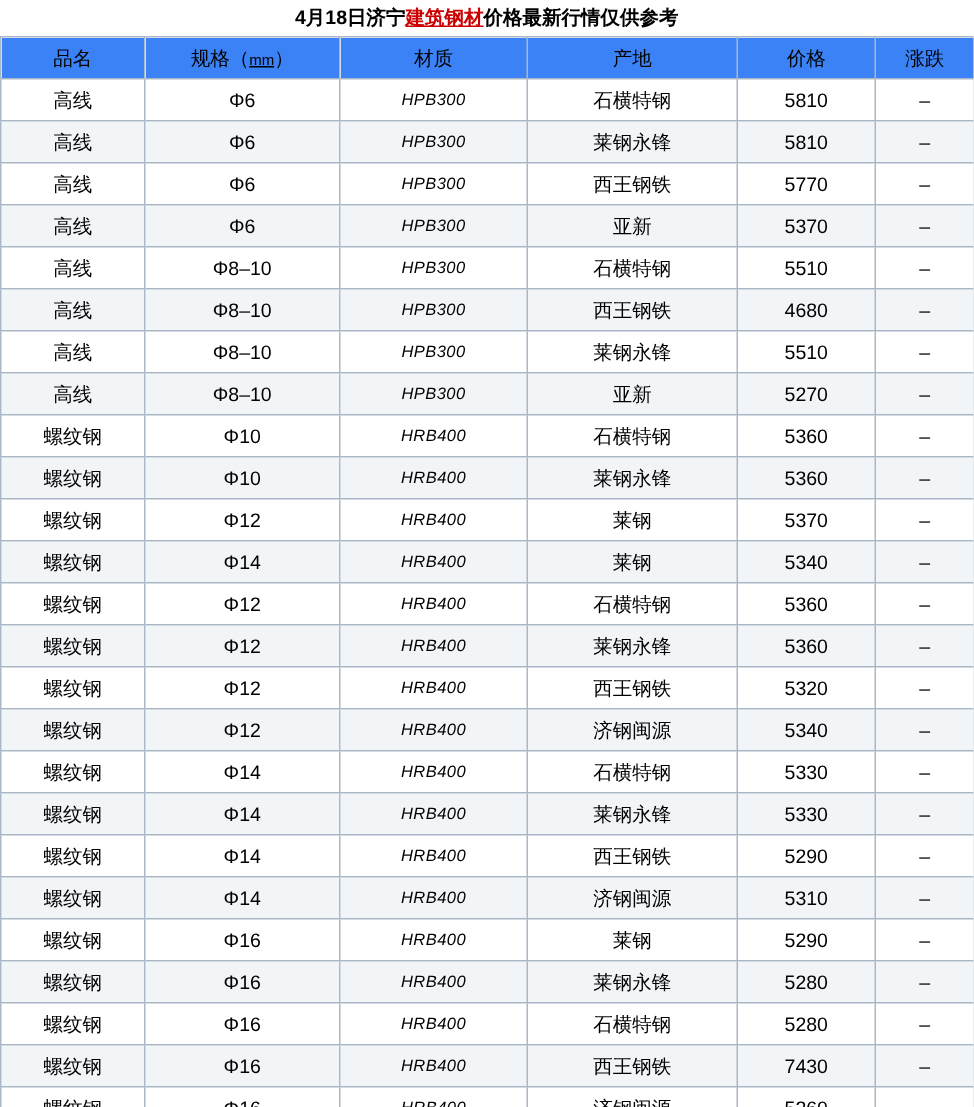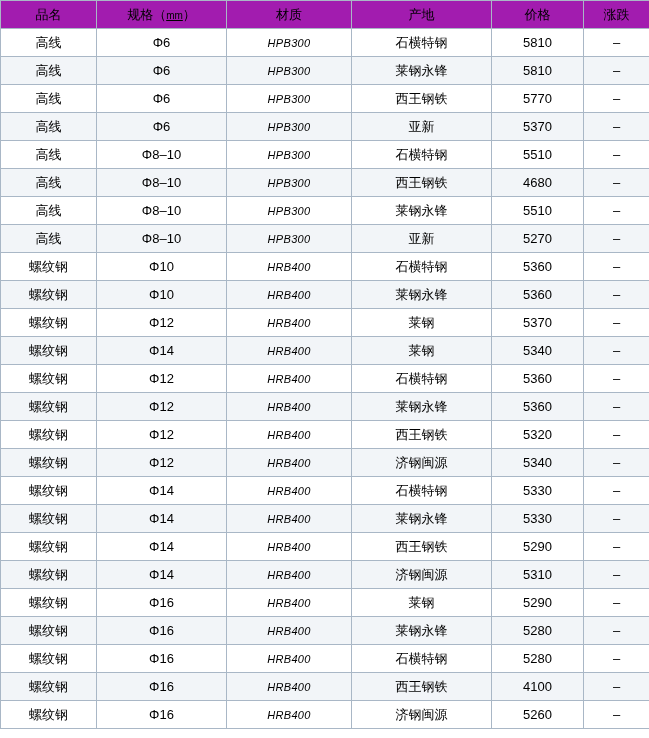--- a/index.html
+++ b/index.html
@@ -48,21 +48,21 @@
   table.price-table td {
     border: 1px solid #a9b7c6;
     height: 27px;
     text-align: center;
     vertical-align: middle;
     padding: 0 2px;
     overflow: hidden;
     white-space: nowrap;
   }
   table.price-table th {
-    background: #a21caf;
+    background: #3b82f6;
     font-weight: normal;
     font-size: 13px;
     color: #000;
   }
   table.price-table tbody tr.odd td {
     background: #ffffff;
   }
   table.price-table tbody tr.even td {
     background: #f2f5f8;
   }
@@ -89,20 +89,23 @@
   .unit-small {
     font-size: 10px;
     text-decoration: underline;
   }
 </style>
 </head>
 <body>
 
 <div class="page">
 
+  <div class="title-bar">
+    <span>4月18日济宁</span><a class="link" href="#">建筑钢材</a><span>价格最新行情仅供参考</span>
+  </div>
 
   <table class="price-table">
     <colgroup>
       <col class="c0">
         <col class="c1">
         <col class="c2">
         <col class="c3">
         <col class="c4">
         <col class="c5">
     </colgroup>
@@ -299,21 +302,21 @@
           <td class="cell-mat">HRB400</td>
           <td class="cell-origin">石横特钢</td>
           <td class="cell-price">5280</td>
           <td class="cell-change">–</td>
         </tr>
         <tr class="even">
           <td class="cell-name">螺纹钢</td>
           <td class="cell-spec">Φ16</td>
           <td class="cell-mat">HRB400</td>
           <td class="cell-origin">西王钢铁</td>
-          <td class="cell-price">4100</td>
+          <td class="cell-price">7430</td>
           <td class="cell-change">–</td>
         </tr>
         <tr class="odd">
           <td class="cell-name">螺纹钢</td>
           <td class="cell-spec">Φ16</td>
           <td class="cell-mat">HRB400</td>
           <td class="cell-origin">济钢闽源</td>
           <td class="cell-price">5260</td>
           <td class="cell-change">–</td>
         </tr>

